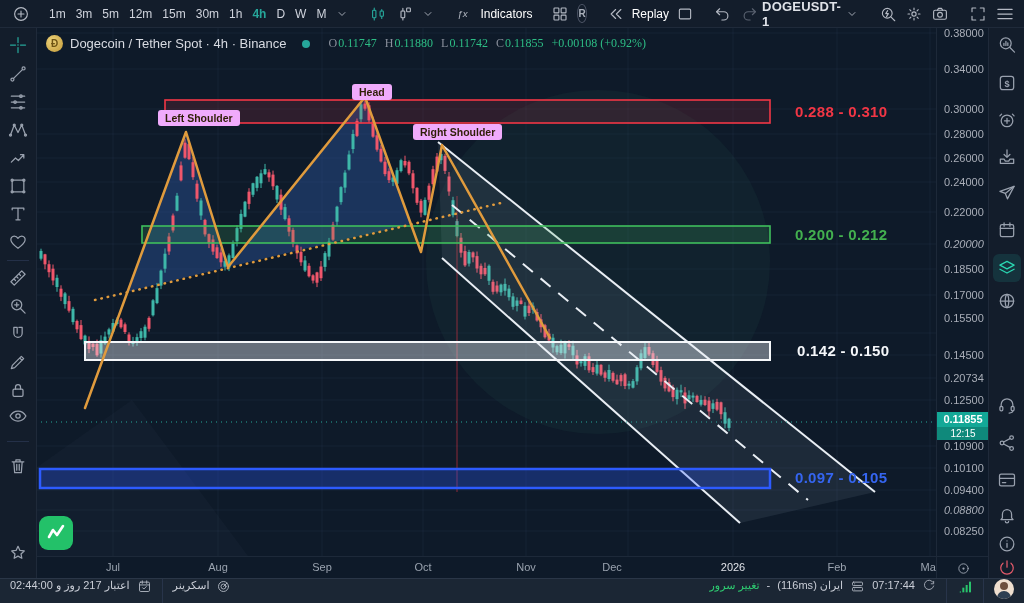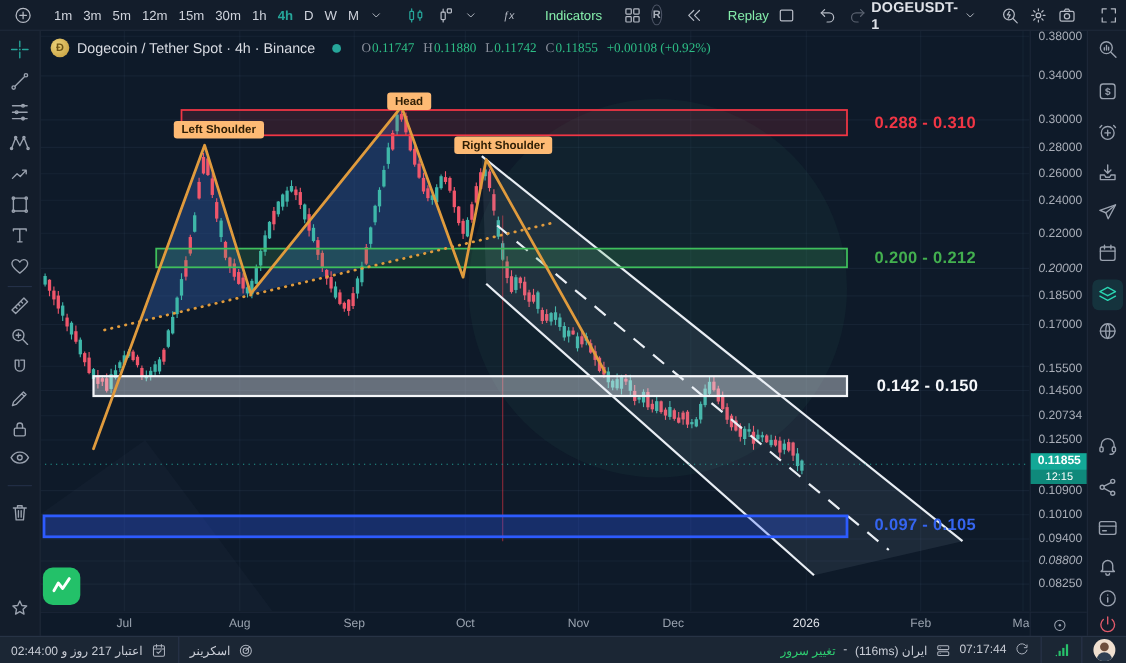--- a/index.html
+++ b/index.html
@@ -7,57 +7,57 @@
   .ic{fill:none;stroke:currentColor;stroke-width:1.5;stroke-linecap:round;stroke-linejoin:round;display:block;}
   .it{fill:currentColor;stroke:none;font-family:"Liberation Sans",sans-serif;}
   
   .topbar{position:absolute;left:0;top:0;width:1024px;height:28px;background:#131d2b;border-bottom:1px solid #1f2a3a;display:flex;align-items:center;padding:0 8px;box-sizing:border-box;z-index:6;}
   .tbico{display:flex;align-items:center;color:#b4b9c3;padding:0 4px;cursor:pointer;}
   .tbico.dim{color:#5a6270;}
   #tfrow{display:flex;align-items:center;margin-left:10px;}
   .tf{font-size:12px;color:#cfd3dc;padding:1px 5px;border-radius:3px;cursor:pointer;}
   .tf.active{color:#26a69a;font-weight:bold;}
   .sep{width:1px;height:18px;background:#243048;margin:0 6px;}
-  .tblabel{font-size:12px;color:#86efac;padding:0 3px;cursor:pointer;margin-left:15px;}
+  .tblabel{font-size:12px;color:#ffffff;padding:0 3px;cursor:pointer;}
   .rbadge{width:17px;height:17px;border:1px solid #4a5263;border-radius:50%;color:#aab0bb;font-size:10px;font-weight:bold;display:flex;align-items:center;justify-content:center;margin:0 4px;cursor:pointer;}
   .symbol{font-size:13px;font-weight:bold;color:#dfe2e8;letter-spacing:.2px;cursor:pointer;}
   .grow{flex:1;}
   
   .lrail{position:absolute;left:0;top:28px;width:36px;height:550px;background:#131d2b;border-right:1px solid #1f2a3a;z-index:5;}
   .rrail{position:absolute;left:988px;top:28px;width:36px;height:550px;background:#131d2b;border-left:1px solid #1f2a3a;z-index:5;}
   .rail-ic{position:absolute;left:18px;transform:translate(-50%,-50%);color:#99a1ae;cursor:pointer;}
   .rail-sep{position:absolute;left:7px;width:22px;height:1px;background:#243048;}
   .rail-tile{position:absolute;left:4px;width:28px;height:28px;border-radius:6px;background:rgba(38,166,154,.16);}
   
   .chart{position:absolute;left:36px;top:28px;width:900px;height:528px;background:#0e1a29;z-index:1;}
   .chart svg.main{position:absolute;left:0;top:0;}
   .legend{position:absolute;left:10px;top:7px;display:flex;align-items:center;gap:7px;z-index:3;font-size:13px;color:#d8dbe2;}
   .coin{width:17px;height:17px;border-radius:50%;background:radial-gradient(circle at 35% 35%,#ecd27a,#c29a38);display:flex;align-items:center;justify-content:center;font-size:10px;font-weight:bold;color:#6e5414;}
   .eyedot{width:8px;height:8px;border-radius:50%;background:#26a69a;margin:0 12px 0 8px;}
   .ohlc{display:flex;gap:8px;font-size:12px;color:#8a909c;align-items:center;font-family:Liberation Serif, serif;}
   .ohlc b{color:#2dbd85;font-weight:normal;margin-left:1px;}
   .chg{color:#2dbd85;font-size:12px;}
   .zlabel{position:absolute;font-size:15px;font-weight:bold;letter-spacing:.3px;z-index:3;white-space:nowrap;cursor:pointer;}
-  .pbadge{position:absolute;background:#fdba74;color:#2e1e05;font-size:10.5px;font-weight:bold;padding:2px 7px;border-radius:3px;white-space:nowrap;z-index:3;cursor:pointer;}
+  .pbadge{position:absolute;background:#f0abfc;color:#2e1e05;font-size:10.5px;font-weight:bold;padding:2px 7px;border-radius:3px;white-space:nowrap;z-index:3;cursor:pointer;}
   .logo{position:absolute;left:3px;top:488px;display:flex;align-items:center;gap:7px;z-index:4;}
   .logo-sq{width:34px;height:34px;border-radius:9px;background:#23c169;display:flex;align-items:center;justify-content:center;}
   .logo-pill{height:27px;padding:0 20px;border-radius:15px;background:rgba(9,16,28,.88);border:1px solid #2c3a4e;display:flex;align-items:center;font-weight:bold;font-size:15px;letter-spacing:3px;color:#f2f4f8;}
   
   .paxis{position:absolute;left:936px;top:28px;width:52px;height:528px;background:#0e1a29;border-left:1px solid #1d2939;z-index:2;cursor:ns-resize;}
   .ptick{position:absolute;left:7px;font-size:11px;color:#a9aeb8;}
   .price-badge{position:absolute;left:0;top:384px;width:52px;height:28px;background:#13a897;color:#fff;text-align:center;z-index:3;}
   .price-badge .p{font-size:11px;font-weight:bold;line-height:15px;}
   .price-badge .c{font-size:10px;line-height:13px;background:rgba(0,0,0,.18);}
   .taxis{position:absolute;left:36px;top:556px;width:900px;height:22px;background:#0e1a29;border-top:1px solid #1d2939;z-index:2;cursor:ew-resize;}
   .ttick{position:absolute;top:4px;transform:translateX(-50%);font-size:11px;color:#9aa3af;}
   .ttick.major{color:#dfe2e8;}
   .corner{position:absolute;left:936px;top:556px;width:52px;height:22px;background:#0e1a29;border-top:1px solid #1d2939;border-left:1px solid #1d2939;display:flex;align-items:center;justify-content:center;color:#9aa2af;z-index:2;}
   
   .sbar{position:absolute;left:0;top:578px;width:1024px;height:25px;background:#1b2634;border-top:1px solid #2a3647;display:flex;align-items:center;font-size:11px;color:#c9cdd6;box-sizing:border-box;z-index:6;}
-  .sgroup{display:flex;align-items:center;gap:7px;padding:0 10px;height:100%;}
+  .sgroup{display:flex;align-items:flex-start;gap:7px;padding:0 10px;height:100%;}
   .ssep{width:1px;height:100%;background:#28344a;}
   .green{color:#2ecc71;}
   .avatar{width:20px;height:20px;border-radius:50%;background:#efdfcf;position:relative;overflow:hidden;}
   .avatar:before{content:"";position:absolute;left:6px;top:3px;width:8px;height:8px;border-radius:50%;background:#6e4f3d;}
   .avatar:after{content:"";position:absolute;left:3px;top:12px;width:14px;height:10px;border-radius:7px 7px 0 0;background:#2e3f52;}
 </style>
 </head>
 <body>
 
 <div id="app">
@@ -736,21 +736,21 @@
   <div class="ptick" style="top: -1px;">0.38000</div>
       <div class="ptick" style="top: 35px;">0.34000</div>
       <div class="ptick" style="top: 75px;">0.30000</div>
       <div class="ptick" style="top: 100px;">0.28000</div>
       <div class="ptick" style="top: 124px;">0.26000</div>
       <div class="ptick" style="top: 148px;">0.24000</div>
       <div class="ptick" style="top: 178px;">0.22000</div>
       <div class="ptick" style="top: 210px; font-style: italic;">0.20000</div>
       <div class="ptick" style="top: 235px;">0.18500</div>
       <div class="ptick" style="top: 261px;">0.17000</div>
-      <div class="ptick" style="top: 301px;">0.15500</div>
+      <div class="ptick" style="top: 284px;">0.15500</div>
       <div class="ptick" style="top: 321px;">0.14500</div>
       <div class="ptick" style="top: 344px;">0.20734</div>
       <div class="ptick" style="top: 366px; text-align: center;">0.12500</div>
       <div class="ptick" style="top: 412px;">0.10900</div>
       <div class="ptick" style="top: 434px;">0.10100</div>
       <div class="ptick" style="top: 456px;">0.09400</div>
       <div class="ptick" style="top: 476px; font-style: italic;">0.08800</div>
       <div class="ptick" style="top: 497px;">0.08250</div>
     </div>
 

